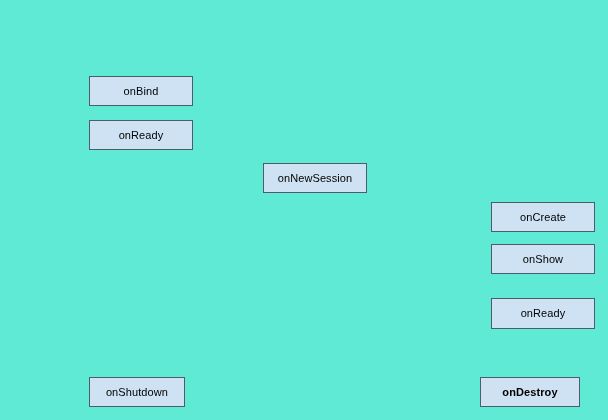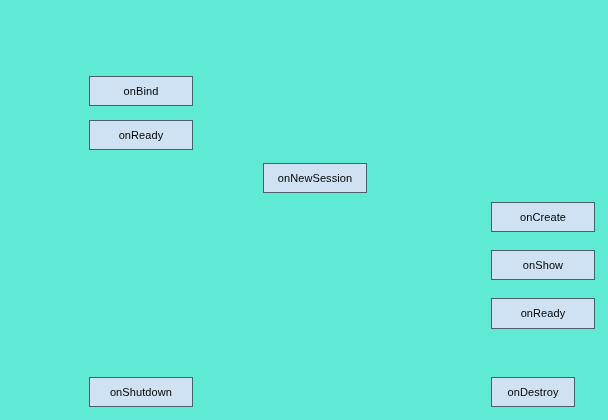--- a/index.html
+++ b/index.html
@@ -29,17 +29,17 @@
   }
 </style>
 </head>
 <body>
 
 <div class="canvas" style="background: #5eead4;">
   <div class="node" style="left: 89px; top: 76px; width: 104px; height: 30px; background: rgb(207, 226, 243); border-color: rgb(79, 93, 107); color: rgb(0, 0, 0);">onBind</div>
   <div class="node" style="left: 89px; top: 120px; width: 104px; height: 30px; background: rgb(207, 226, 243); border-color: rgb(79, 93, 107); color: rgb(0, 0, 0);">onReady</div>
   <div class="node" style="left: 263px; top: 163px; width: 104px; height: 30px; background: rgb(207, 226, 243); border-color: rgb(79, 93, 107); color: rgb(0, 0, 0);">onNewSession</div>
   <div class="node" style="left: 491px; top: 202px; width: 104px; height: 30px; background: rgb(207, 226, 243); border-color: rgb(79, 93, 107); color: rgb(0, 0, 0);">onCreate</div>
-  <div class="node" style="left: 491px; top: 250px; width: 104px; height: 30px; background: rgb(207, 226, 243); border-color: rgb(79, 93, 107); color: rgb(0, 0, 0);">onShow</div>
+  <div class="node" style="left: 491px; top: 244px; width: 104px; height: 30px; background: rgb(207, 226, 243); border-color: rgb(79, 93, 107); color: rgb(0, 0, 0);">onShow</div>
   <div class="node" style="left: 491px; top: 298px; width: 104px; height: 31px; background: rgb(207, 226, 243); border-color: rgb(79, 93, 107); color: rgb(0, 0, 0);">onReady</div>
-  <div class="node" style="left: 89px; top: 377px; width: 104px; height: 30px; background: rgb(207, 226, 243); border-color: rgb(79, 93, 107); color: rgb(0, 0, 0);">onShutdown</div>
-  <div class="node" style="left: 491px; top: 377px; width: 84px; height: 30px; background: rgb(207, 226, 243); border-color: rgb(79, 93, 107); color: rgb(0, 0, 0);">onDestroy</div>
+  <div class="node" style="left: 89px; top: 377px; width: 96px; height: 30px; background: rgb(207, 226, 243); border-color: rgb(79, 93, 107); color: rgb(0, 0, 0);">onShutdown</div>
+  <div class="node" style="left: 480px; top: 377px; width: 100px; height: 30px; background: rgb(207, 226, 243); border-color: rgb(79, 93, 107); color: rgb(0, 0, 0); font-weight: bold;">onDestroy</div>
 </div>
 
 </body></html>

